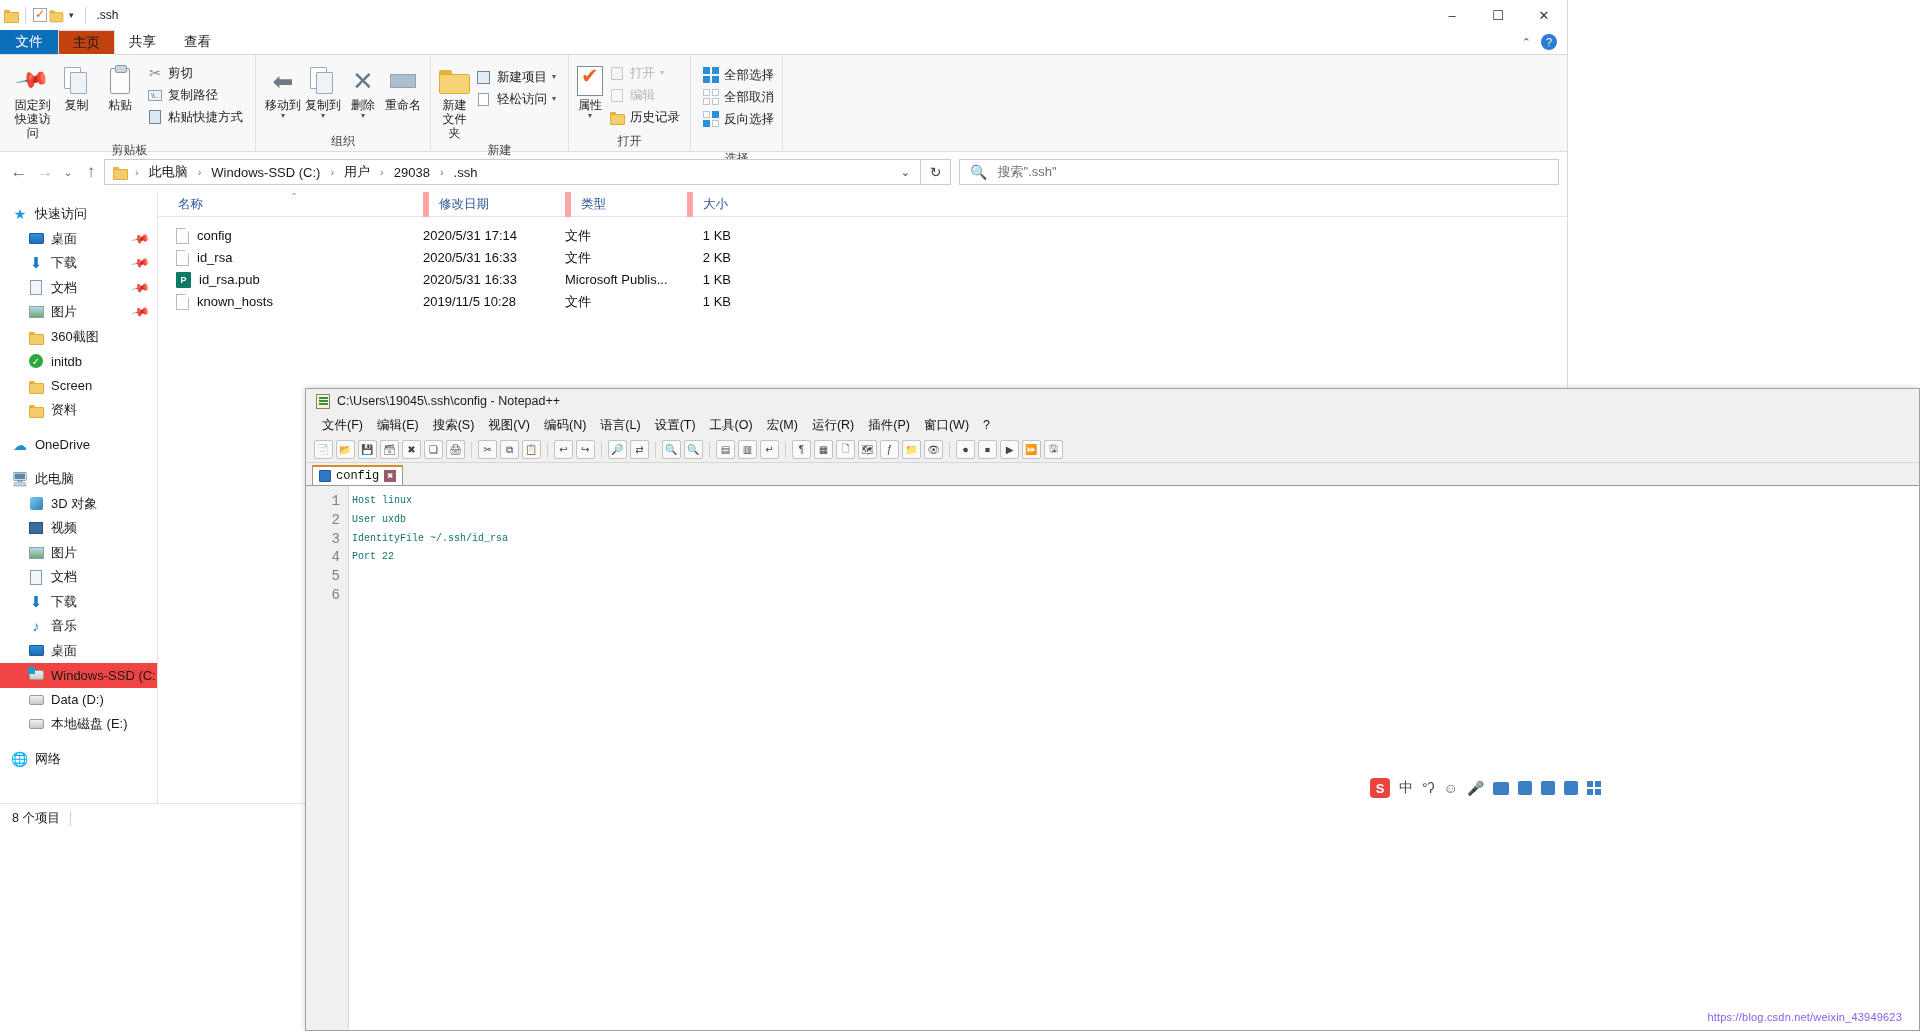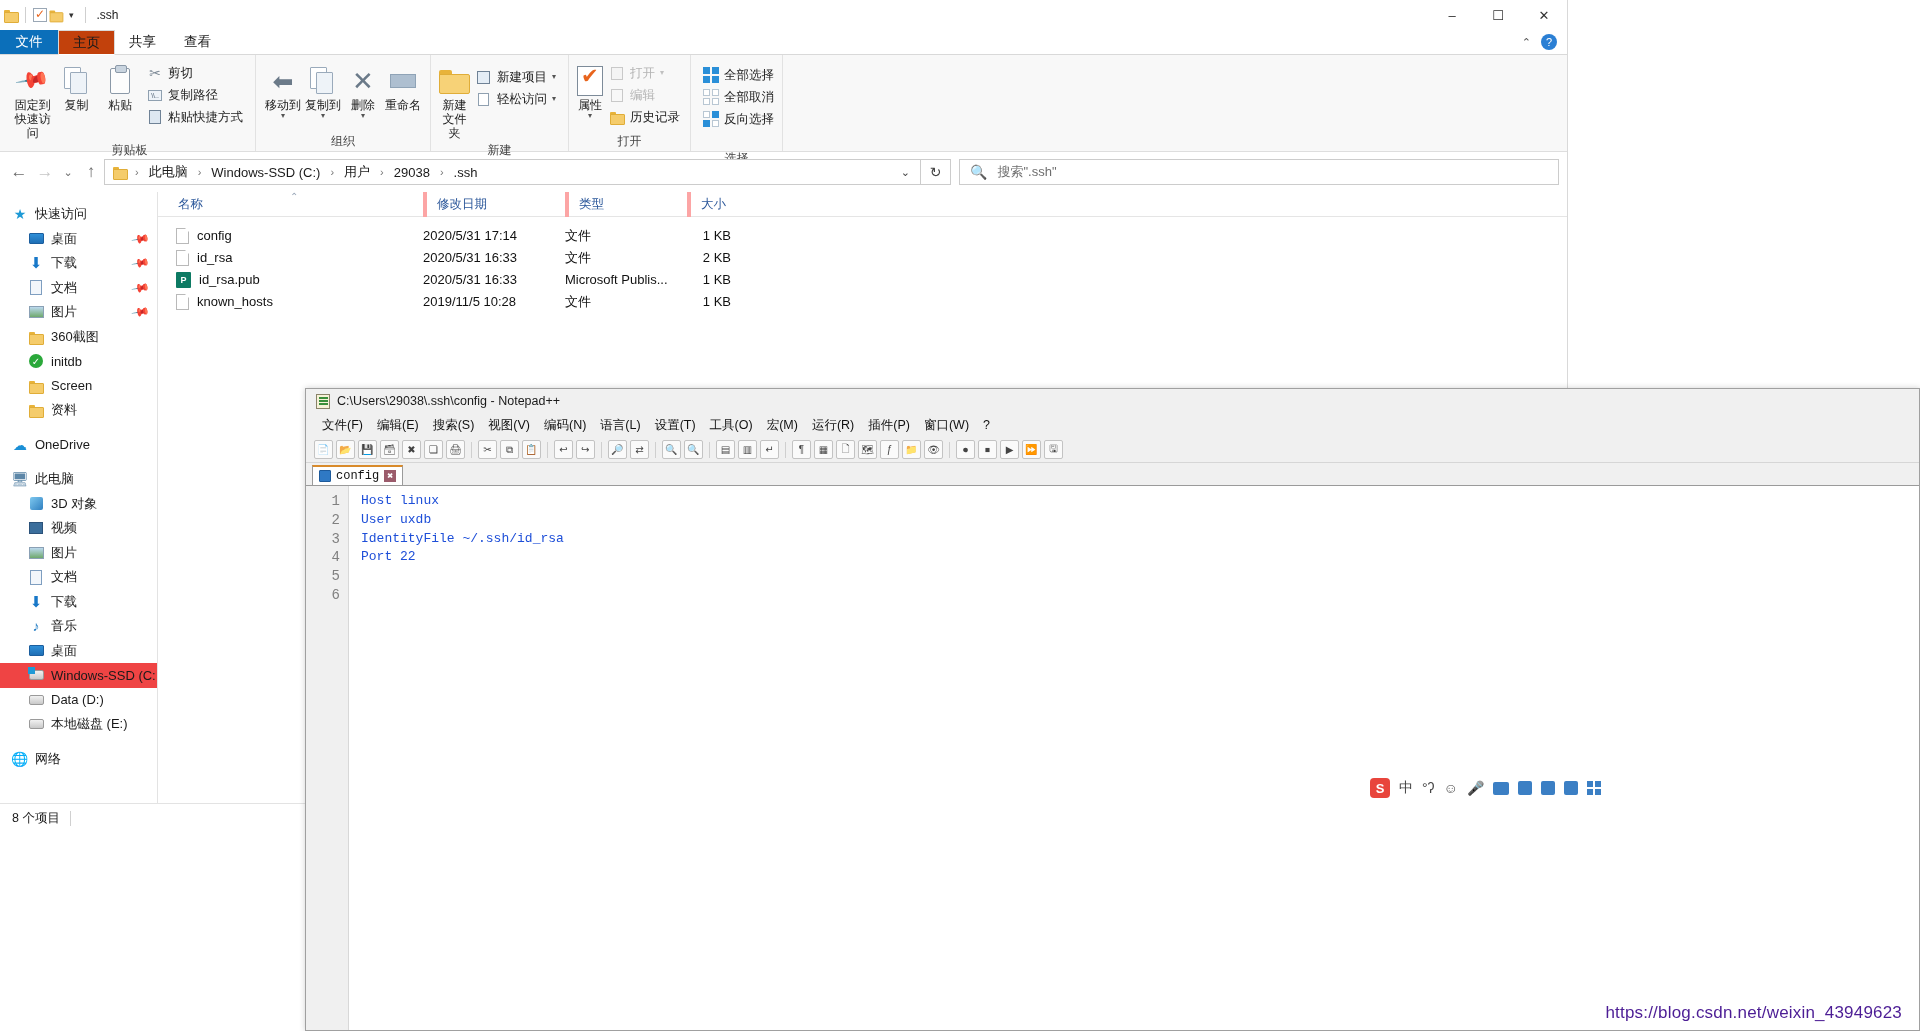--- a/index.html
+++ b/index.html
@@ -153,21 +153,21 @@
   .ico-3d { width:13px;height:13px;background:linear-gradient(135deg,#7ec8ef,#2f7fc0);border-radius:2px;}
   .ico-vid { width:14px;height:12px;background:#3b6e9c;border:1px solid #2b527a;}
   .ico-music { color:#1b78c2; font-size:14px;}
   .ico-drive { width:15px;height:10px;background:linear-gradient(#f1f1f1,#c9c9c9);border:1px solid #9a9a9a;border-radius:2px;}
   .ico-drive-win { width:15px;height:10px;background:linear-gradient(#f1f1f1,#c9c9c9);border:1px solid #9a9a9a;border-radius:2px; position:relative;}
   .ico-drive-win::after{content:"";position:absolute;left:-2px;top:-4px;width:7px;height:7px;background:#1e9ad6;}
   .ico-net { color:#3f7fb5; font-size:14px;}
 
   .listpane { flex:1; background:#fff; position:relative; }
   .colhdr { height:25px; display:flex; align-items:center; border-bottom:1px solid #e5e5e5; font-size:12.5px; color:#2b579a; padding-left:10px; position:relative;}
-  .colhdr .c { border-left:4px solid #fca5a5; padding-left:10px; height:25px; line-height:25px; }
+  .colhdr .c { border-left:6px solid #fca5a5; padding-left:10px; height:25px; line-height:25px; }
   .colhdr .c:first-child { border-left:none; }
   .sortmark { position:absolute; left: 132px; top:-1px; font-size:10px; color:#9aa7b8;}
   .row { height:22px; display:flex; align-items:center; font-size:13px; color:#111; padding-left:10px; }
   .row .c { height:22px; line-height:22px; overflow:hidden; white-space:nowrap; }
   .cname { width: 255px; display:flex; align-items:center; gap:8px; padding-left:8px;}
   .cdate { width: 142px; }
   .ctype { width: 122px; }
   .csize { width: 70px; text-align:right; padding-right:26px;}
   .fileico { width:13px; height:16px; background:#fff; border:1px solid #b9b9b9; position:relative;}
   .fileico::after { content:""; position:absolute; right:-1px; top:-1px; border-width:0 4px 4px 0; border-style:solid; border-color:transparent #ffffff transparent transparent;}
@@ -199,40 +199,40 @@
     border-top:2px solid #d98b2b;
   }
   .tab-save { width:12px;height:12px;background:#2f79c4;border:1px solid #1d5a9b;border-radius:1px;}
   .tab-close { background:#9b5b6b; color:#fff; font-size:10px; width:12px;height:12px; display:flex;align-items:center;justify-content:center; }
   .npp-editor { height: 100%; background:#fff; border-top:1px solid #9a9a9a; display:flex; position:relative;}
   .gutter { width:43px; background:#f0f0f0; border-right:1px solid #d8d8d8; padding-top:6px; text-align:right; }
   .gutter div { height:18.8px; line-height:18.8px; font-size:14px; color:#808080; padding-right:8px;
     font-family:"Liberation Mono","DejaVu Sans Mono",monospace;}
   .code { flex:1; padding-top:6px; }
   .code div {
-    height:18.8px; line-height:18.8px; font-size:13px; color:#1d4ed8; padding-left:12px;
+    height:18.8px; line-height:18.8px; font-size:10px; color:#0f766e; padding-left:3px;
     font-family:"Liberation Mono","DejaVu Sans Mono",monospace; white-space:pre;
   }
   .code div.cur { background:#e8e8f8; }
 
   
   .ime {
     position:absolute; left:1370px; top:775px; height:26px; display:flex; align-items:center; gap:9px;
     font-size:13px; color:#333;
   }
   .ime-logo { width:20px; height:20px; border-radius:4px; background:#e8453c; color:#fff; font-size:13px; font-weight:bold;
     display:flex; align-items:center; justify-content:center;}
   .ime i { font-style:normal; font-size:14px; color:#444; }
   .ime .box { width:16px;height:13px;background:#3b7fc4;border-radius:2px;}
   .ime .box2 { width:14px;height:14px;background:#3b7fc4;border-radius:2px;}
   .ime .grid4 { display:grid; grid-template-columns:6px 6px; grid-template-rows:6px 6px; gap:2px;}
   .ime .grid4 s{display:block;background:#3b7fc4;}
 
   .watermark {
-    position:absolute; right:18px; bottom:8px; font-size:17px; color:#4c1d95; letter-spacing:.2px;
+    position:absolute; right:18px; bottom:8px; font-size:11px; color:#8b5cf6; letter-spacing:.2px;
   }
 </style>
 </head>
 <body>
 
 <div id="root">
 
   <div class="explorer">
 
     <div class="titlebar">
@@ -664,21 +664,21 @@
 
     <div class="statusbar">
       <span>8 个项目</span>
       <span class="status-sep"></span>
     </div>
   </div>
 
   <div class="npp">
     <div class="npp-title">
       <span class="npp-icon"></span>
-      <span>C:\Users\29038\.ssh\config - Notepad++</span>
+      <span>C:\Users\19045\.ssh\config - Notepad++</span>
     </div>
 
     <div class="npp-menu">
       <span>文件(F)</span>
       <span>编辑(E)</span>
       <span>搜索(S)</span>
       <span>视图(V)</span>
       <span>编码(N)</span>
       <span>语言(L)</span>
       <span>设置(T)</span>

